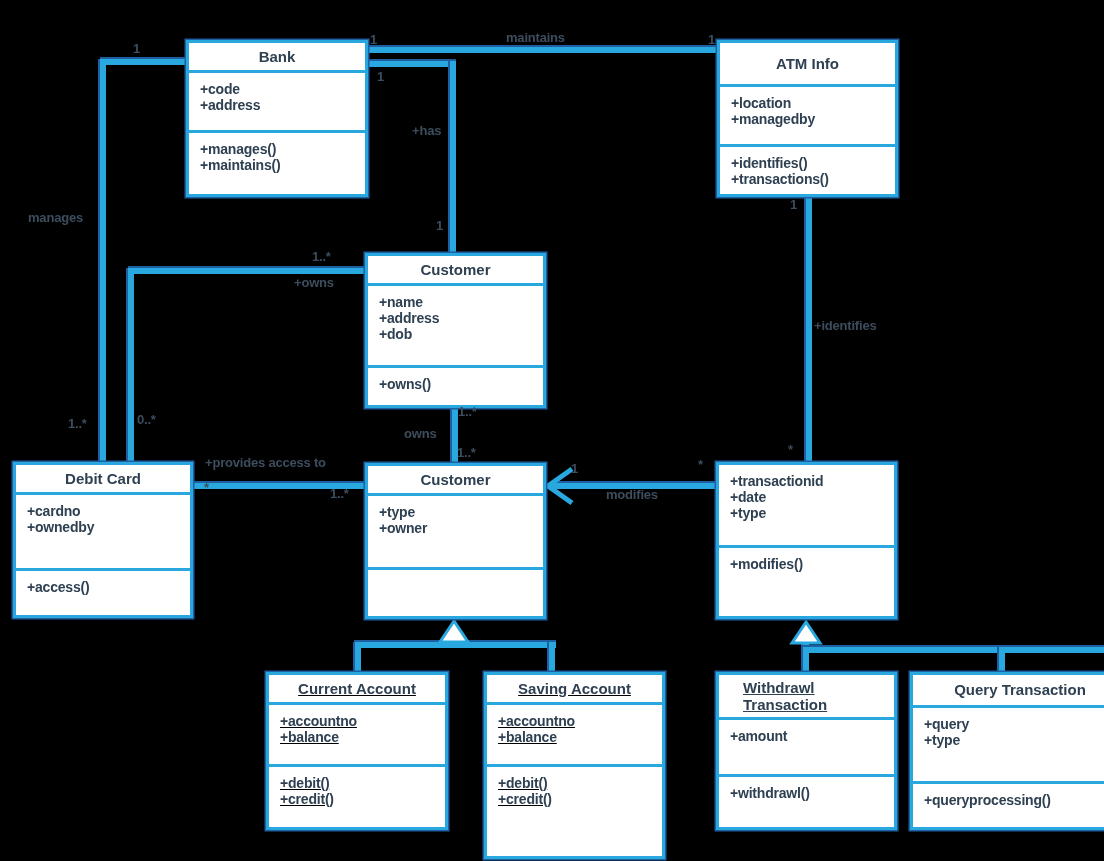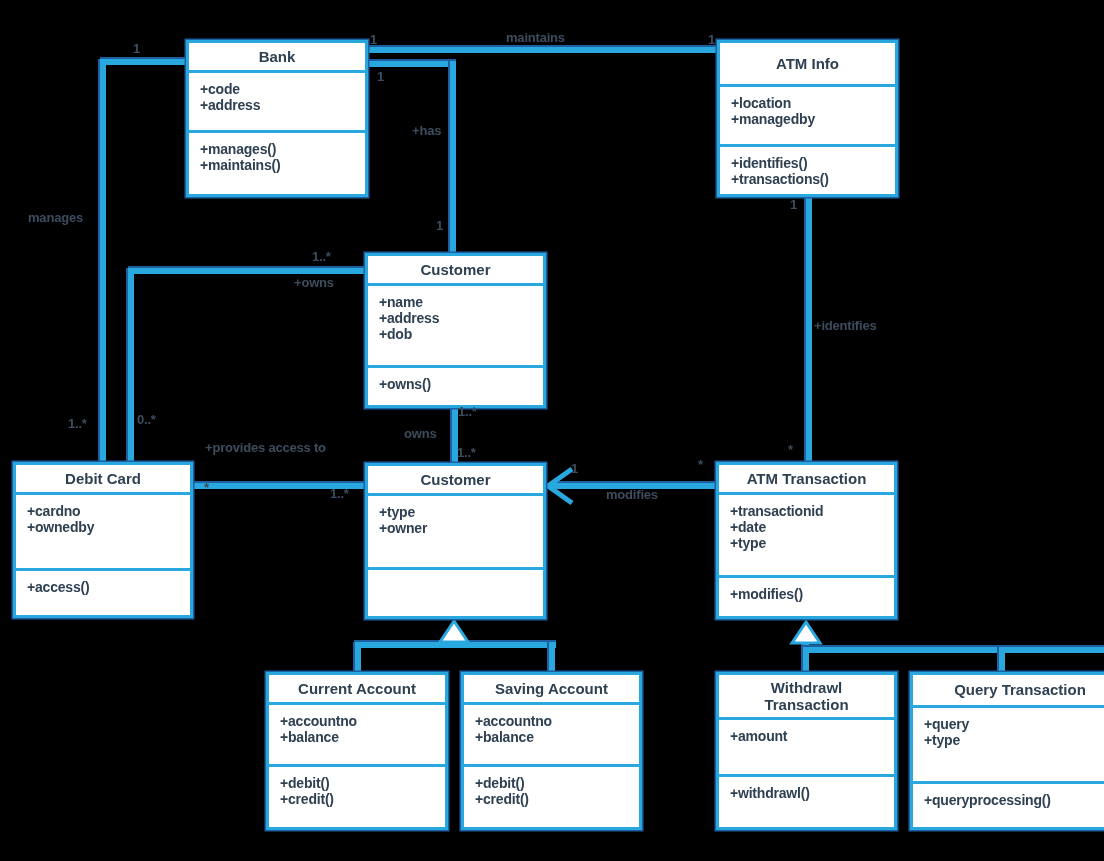--- a/index.html
+++ b/index.html
@@ -12,21 +12,21 @@
   #canvas{
     position:relative;width:1104px;height:861px;background:#000;overflow:hidden;
     font-family:"Liberation Sans",sans-serif;
   }
   .uml-class{
     position:absolute;background:#fff;border:3px solid var(--accent);
     box-shadow:0 0 0 1.5px var(--shadow);box-sizing:border-box;
     display:flex;flex-direction:column;
   }
   .uml-title{
-    display:flex;align-items:center;justify-content:center;text-align:center;
+    display:flex;align-items:center;justify-content:center;
     font-weight:bold;font-size:15px;line-height:1.15;color:var(--text);
     border-bottom:3px solid var(--accent);box-sizing:border-box;flex:0 0 auto;
   }
   .uml-sec{
     box-sizing:border-box;padding:8px 11px 0;font-weight:bold;font-size:14px;
     line-height:16px;color:var(--text);letter-spacing:-0.2px;flex:0 0 auto;
     border-bottom:3px solid var(--accent);overflow:hidden;
   }
   .uml-sec.methods{border-bottom:none;flex:1 1 auto;}
   .hline{position:absolute;height:6px;background:var(--accent);box-shadow:0 -2px 0 var(--shadow);}
@@ -43,27 +43,27 @@
   #c-atm-info{left:717px;top:40px;width:181px;height:157px;}
   #c-atm-info .uml-title{height:44px}#c-atm-info .attrs{height:60px}
   #c-customer{left:365px;top:253px;width:181px;height:155px;}
   #c-customer .uml-title{height:30px}#c-customer .attrs{height:82px}
   #c-debit-card{left:13px;top:462px;width:180px;height:156px;}
   #c-debit-card .uml-title{height:30px}#c-debit-card .attrs{height:76px}
   #c-account{left:365px;top:463px;width:181px;height:156px;}
   #c-account .uml-title{height:30px}#c-account .attrs{height:74px}
   #c-atm-transaction{left:716px;top:462px;width:181px;height:157px;}
   #c-atm-transaction .uml-title{height:30px}#c-atm-transaction .attrs{height:83px}
-  #c-current-account{left:266px;top:672px;width:182px;height:158px;}
+  #c-current-account{left:266px;top:672px;width:182px;height:158px;text-decoration:underline;}
   #c-current-account .uml-title{height:30px}#c-current-account .attrs{height:62px}
-  #c-saving-account{left:461px;top:672px;width:181px;height:158px;}
+  #c-saving-account{left:484px;top:672px;width:181px;height:187px;text-decoration:underline;}
   #c-saving-account .uml-title{height:30px}#c-saving-account .attrs{height:62px}
   #c-withdrawl-transaction{left:716px;top:672px;width:181px;height:158px;}
   #c-withdrawl-transaction .uml-title{height:45px}#c-withdrawl-transaction .attrs{height:57px}
-  #c-withdrawl-transaction .uml-title{padding:0 12px;}
+  #c-withdrawl-transaction .uml-title{padding:0 24px;text-decoration:underline;}
   #c-query-transaction{left:910px;top:672px;width:220px;height:158px;}
   #c-query-transaction .uml-title{height:33px}#c-query-transaction .attrs{height:76px}
 </style>
 </head>
 <body>
 
 <div id="canvas">
 
   <div class="hline" style="left:368px;top:47px;width:349px;"></div>
   <div class="hline" style="left:368px;top:61px;width:88px;"></div>
@@ -139,21 +139,20 @@
   <div class="uml-class" id="c-account">
     <div class="uml-title">Customer</div>
     <div class="uml-sec attrs">
       <div>+type</div>
       <div>+owner</div>
     </div>
     <div class="uml-sec methods"></div>
   </div>
 
   <div class="uml-class" id="c-atm-transaction">
-    <div class="uml-title">ATM Transaction</div>
     <div class="uml-sec attrs">
       <div>+transactionid</div>
       <div>+date</div>
       <div>+type</div>
     </div>
     <div class="uml-sec methods">
       <div>+modifies()</div>
     </div>
   </div>
 
@@ -215,21 +214,21 @@
   <span class="edge-label" style="left:68px;top:416px;">1..*</span>
 
   <span class="edge-label" style="left:312px;top:249px;">1..*</span>
   <span class="edge-label" style="left:294px;top:275px;">+owns</span>
   <span class="edge-label" style="left:137px;top:412px;">0..*</span>
 
   <span class="edge-label" style="left:458px;top:404px;">1..*</span>
   <span class="edge-label" style="left:404px;top:426px;">owns</span>
   <span class="edge-label" style="left:457px;top:445px;">1..*</span>
 
-  <span class="edge-label" style="left:205px;top:440px;">+provides access to</span>
+  <span class="edge-label" style="left:205px;top:455px;">+provides access to</span>
   <span class="edge-label" style="left:204px;top:480px;">*</span>
   <span class="edge-label" style="left:330px;top:486px;">1..*</span>
 
   <span class="edge-label" style="left:571px;top:461px;">1</span>
   <span class="edge-label" style="left:606px;top:487px;">modifies</span>
   <span class="edge-label" style="left:698px;top:457px;">*</span>
 
   <span class="edge-label" style="left:790px;top:197px;">1</span>
   <span class="edge-label" style="left:814px;top:318px;">+identifies</span>
   <span class="edge-label" style="left:788px;top:442px;">*</span>

